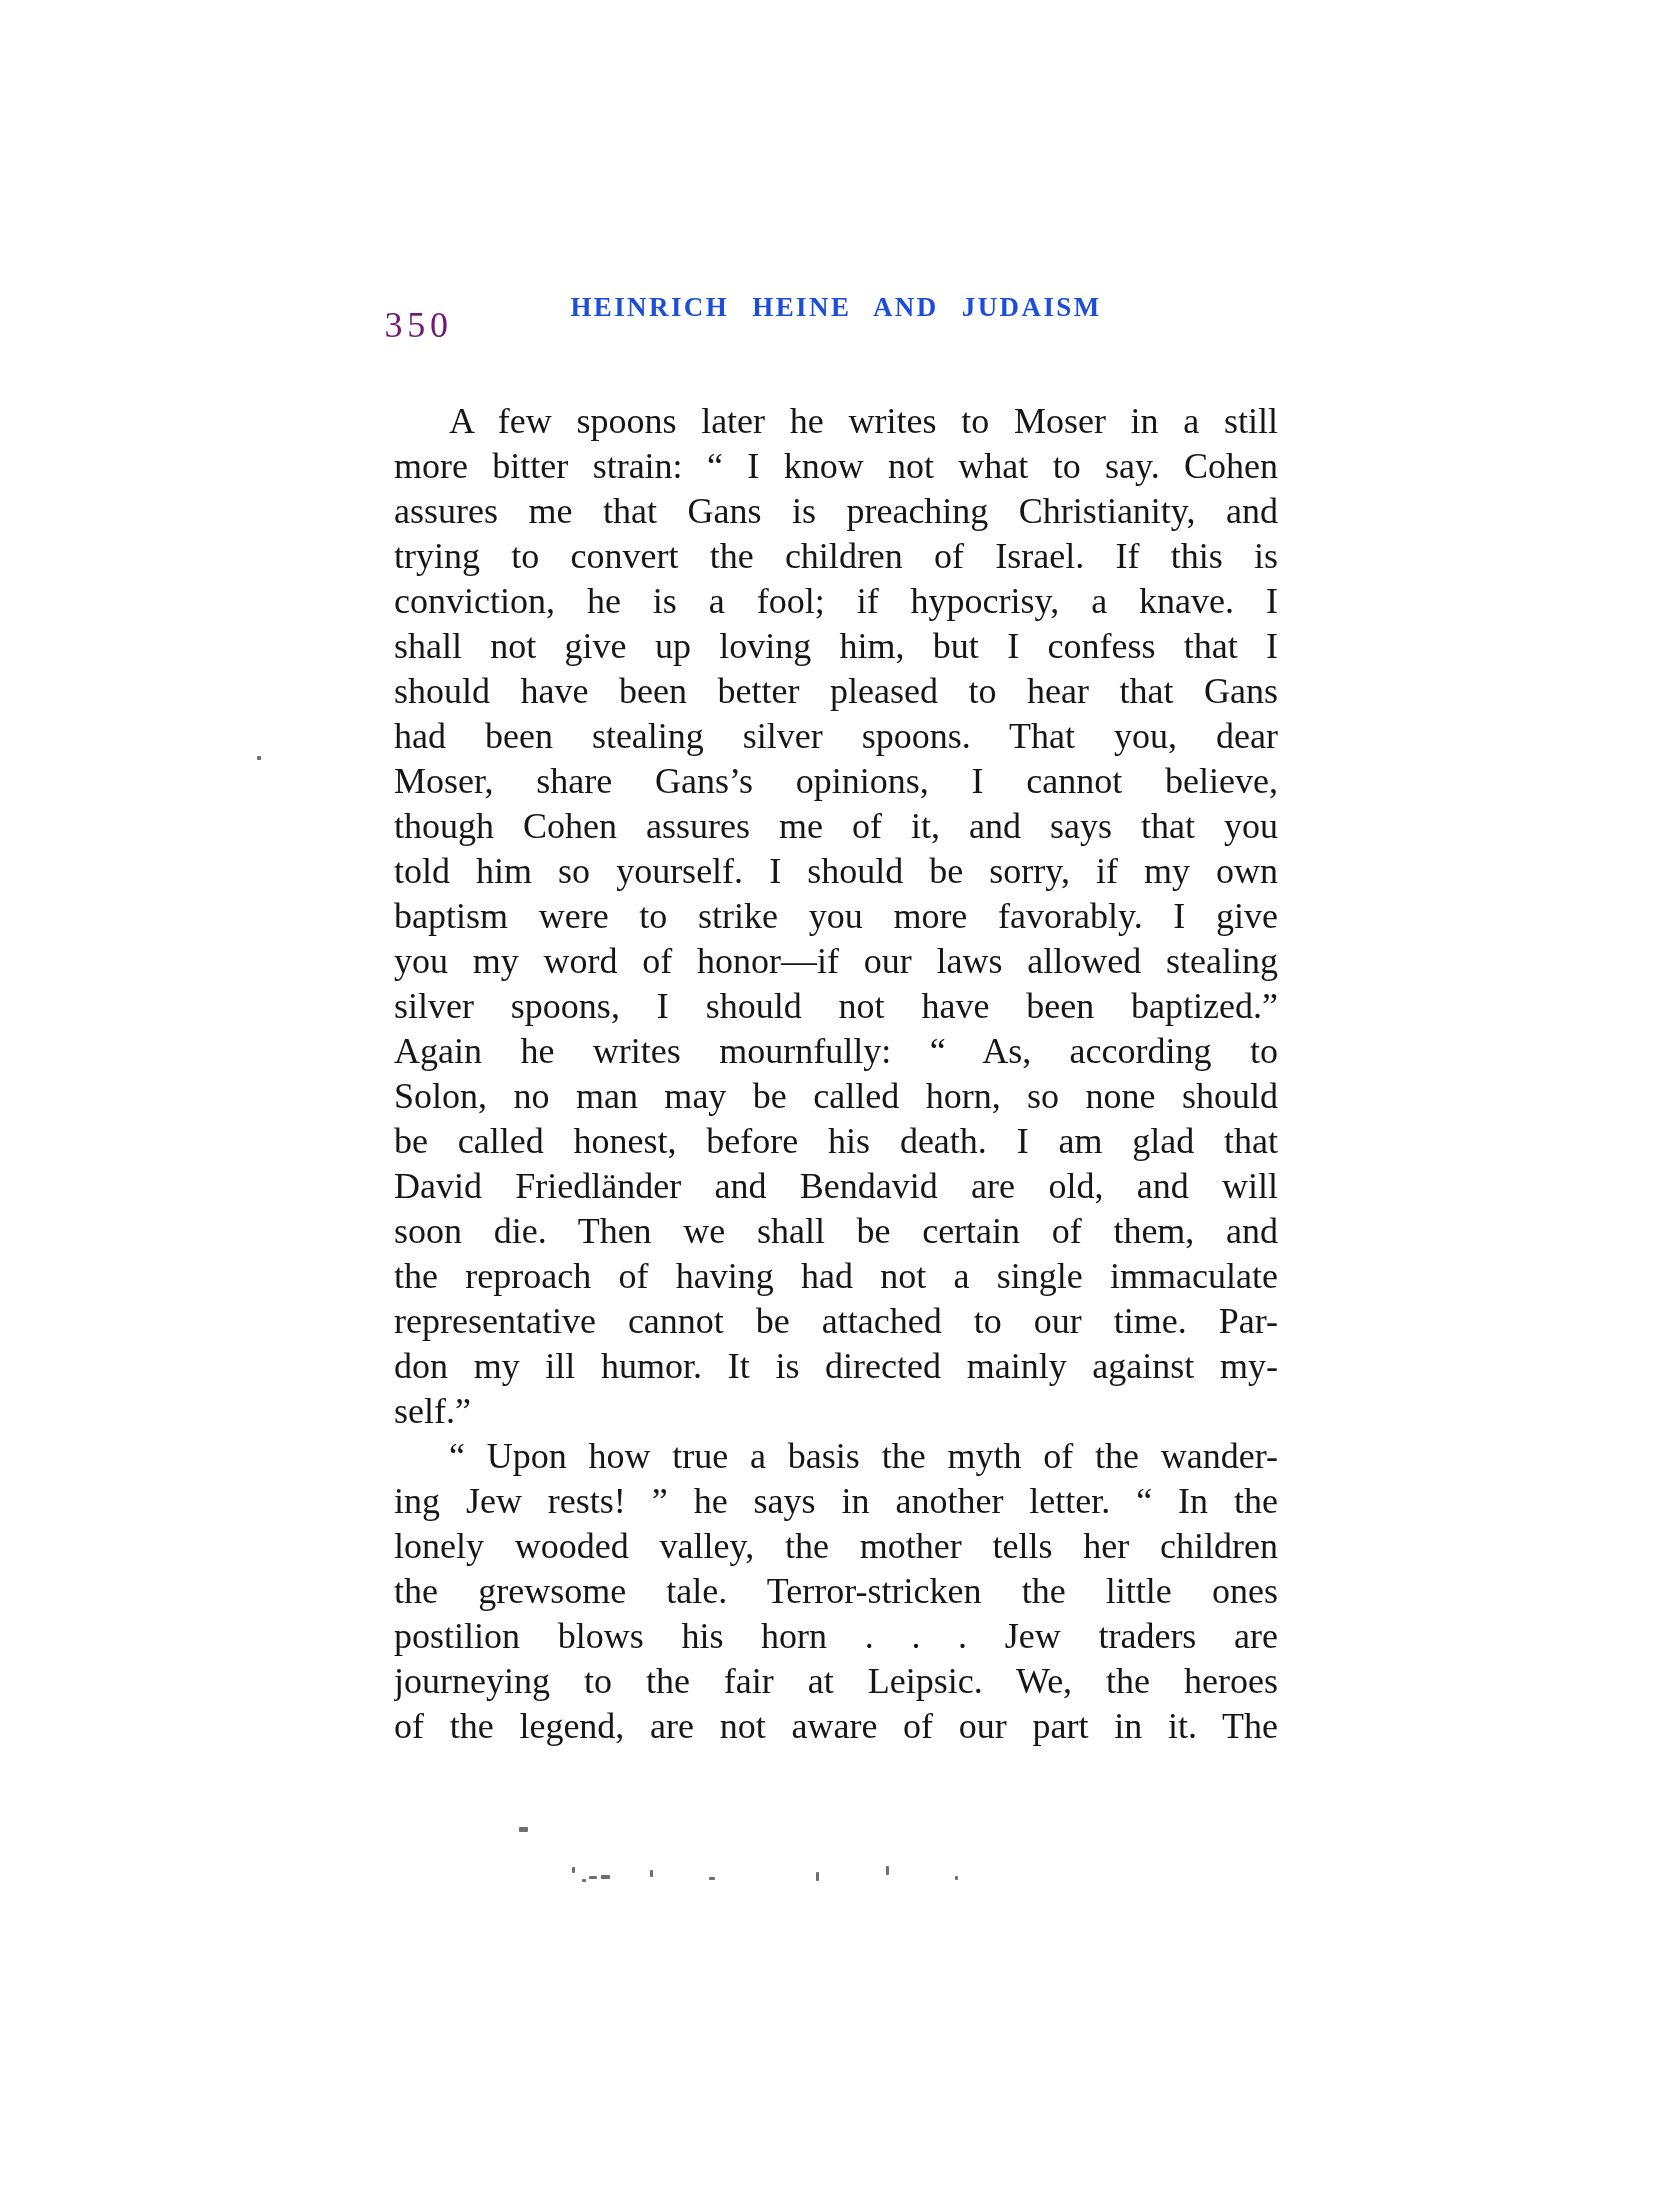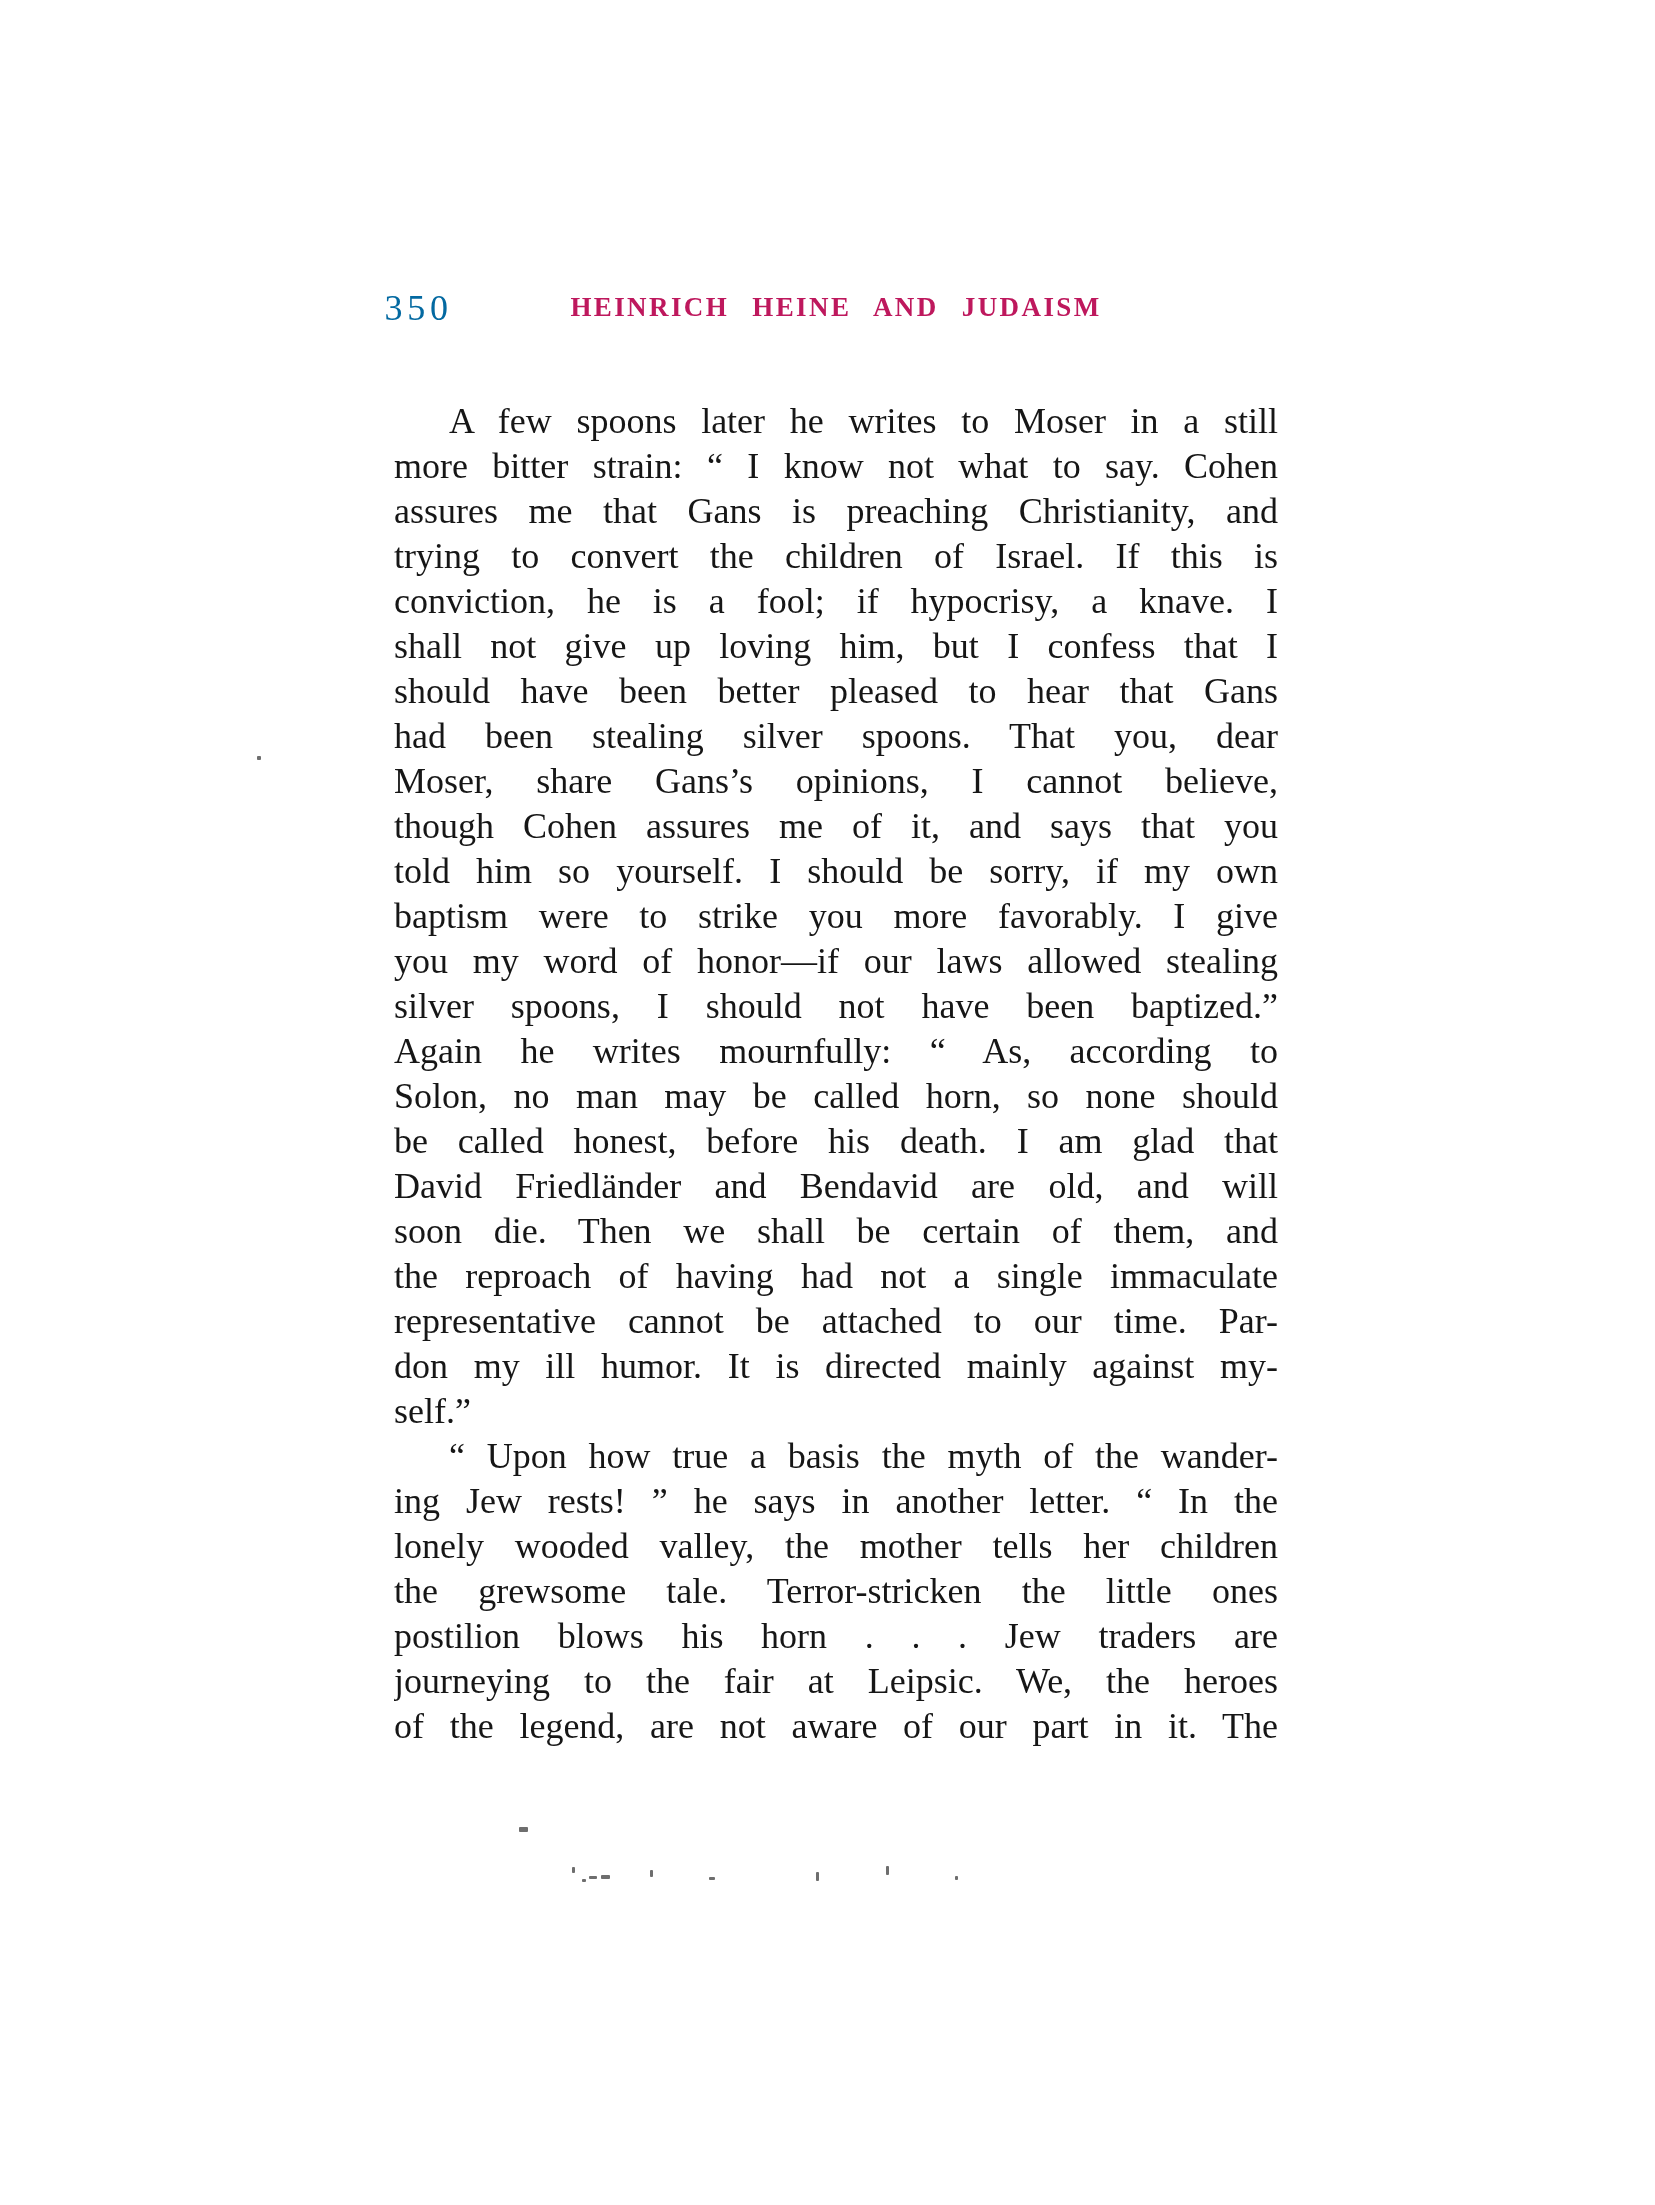--- a/index.html
+++ b/index.html
@@ -8,28 +8,28 @@
     width:1655px;height:2205px;
     background:#ffffff;
     overflow:hidden;
     font-family:"Liberation Serif", serif;
     color:#161616;
   }
   .header{
     position:absolute;left:394px;top:286px;width:884px;height:43px;
   }
   .pagenum{
-    position:absolute;left:-9.4px;top:1px;
-    font-size:36px;letter-spacing:4.7px;color:#0369a1;
+    position:absolute;left:-9.4px;top:18px;
+    font-size:36px;letter-spacing:4.7px;color:#701a75;
   }
   .title{
     text-align:center;
     font-size:27px;font-weight:bold;
     letter-spacing:2.4px;word-spacing:14px;
-    color:#be185d;padding-top:5.6px;
+    color:#1d4ed8;padding-top:5.6px;
     white-space:nowrap;
   }
   .body-text{
     position:absolute;left:394px;top:399px;width:884px;
     font-size:36px;line-height:45px;
   }
   .line{
     height:45px;overflow:hidden;
     text-align:justify;
     -moz-text-align-last:justify;

